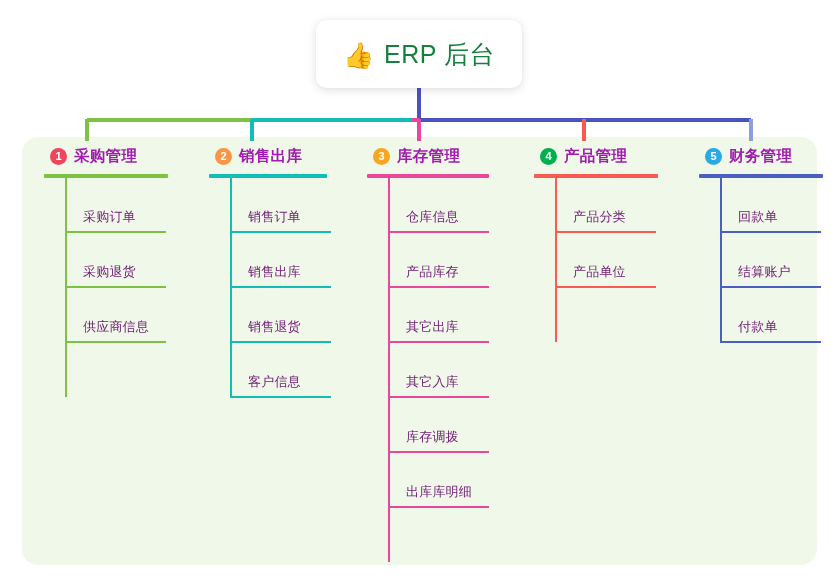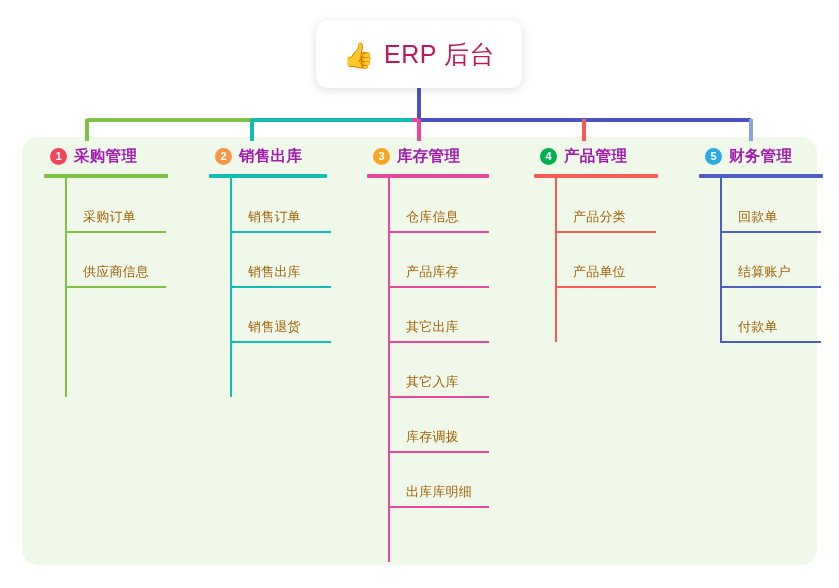--- a/index.html
+++ b/index.html
@@ -37,21 +37,21 @@
   }
   #root-card .thumb {
     font-size: 25px;
     line-height: 1;
     display: inline-block;
     transform: translateY(1px);
   }
   #root-card .root-title {
     font-size: 25px;
     font-weight: 400;
-    color: #be185d;
+    color: #15803d;
     letter-spacing: 0.5px;
     white-space: nowrap;
   }
 
   
   #connectors {
     position: absolute;
     left: 0; top: 0;
     width: 839px; height: 588px;
     z-index: 4;
@@ -131,21 +131,21 @@
   }
   .leaf {
     position: relative;
     height: 55px;
   }
   .leaf-label {
     position: absolute;
     left: 18px;
     bottom: 7px;
     font-size: 13px;
-    color: #a16207;
+    color: #701a75;
     white-space: nowrap;
     letter-spacing: 0.2px;
   }
   .leaf-rule {
     position: absolute;
     left: 0;
     bottom: 0;
     width: 101px;
     height: 1.6px;
   }
@@ -180,20 +180,24 @@
         <span class="col-title">采购管理</span>
       </div>
       <div class="head-rule" style="width: 124px; background: rgb(125, 194, 66);"></div>
       <div class="stem" style="height: 220px; background: rgb(125, 194, 66);"></div>
       <div class="leaves">
         <div class="leaf">
           <span class="leaf-label">采购订单</span>
           <div class="leaf-rule" style="background: rgb(125, 194, 66);"></div>
         </div>
         <div class="leaf">
+          <span class="leaf-label">采购退货</span>
+          <div class="leaf-rule" style="background: rgb(125, 194, 66);"></div>
+        </div>
+        <div class="leaf">
           <span class="leaf-label">供应商信息</span>
           <div class="leaf-rule" style="background: rgb(125, 194, 66);"></div>
         </div>
       </div>
     </div>
     <div class="column" style="left: 175px;">
       <div class="col-head">
         <span class="badge" style="background: rgb(247, 150, 70);">2</span>
         <span class="col-title">销售出库</span>
       </div>
@@ -205,20 +209,24 @@
           <div class="leaf-rule" style="background: rgb(18, 189, 180);"></div>
         </div>
         <div class="leaf">
           <span class="leaf-label">销售出库</span>
           <div class="leaf-rule" style="background: rgb(18, 189, 180);"></div>
         </div>
         <div class="leaf">
           <span class="leaf-label">销售退货</span>
           <div class="leaf-rule" style="background: rgb(18, 189, 180);"></div>
         </div>
+        <div class="leaf">
+          <span class="leaf-label">客户信息</span>
+          <div class="leaf-rule" style="background: rgb(18, 189, 180);"></div>
+        </div>
       </div>
     </div>
     <div class="column" style="left: 333px;">
       <div class="col-head">
         <span class="badge" style="background: rgb(245, 166, 35);">3</span>
         <span class="col-title">库存管理</span>
       </div>
       <div class="head-rule" style="width: 122px; background: rgb(232, 71, 156);"></div>
       <div class="stem" style="height: 385px; background: rgb(232, 71, 156);"></div>
       <div class="leaves">

